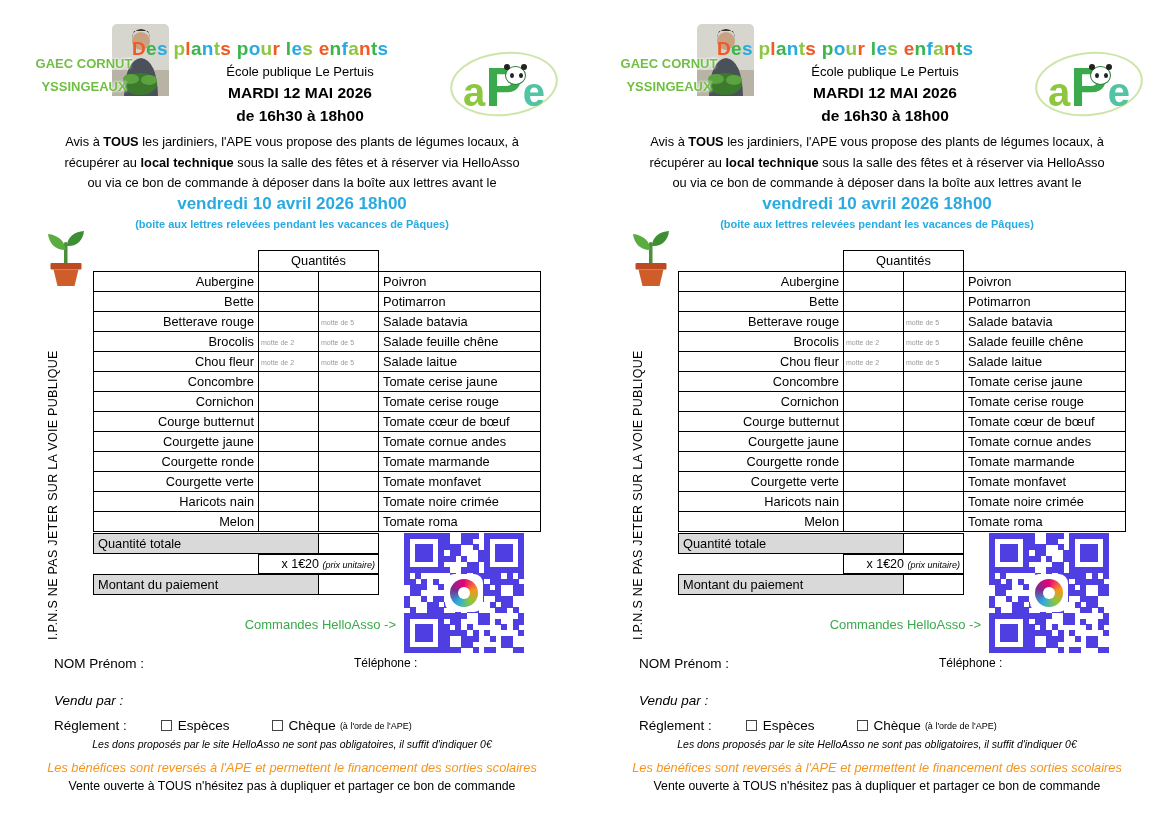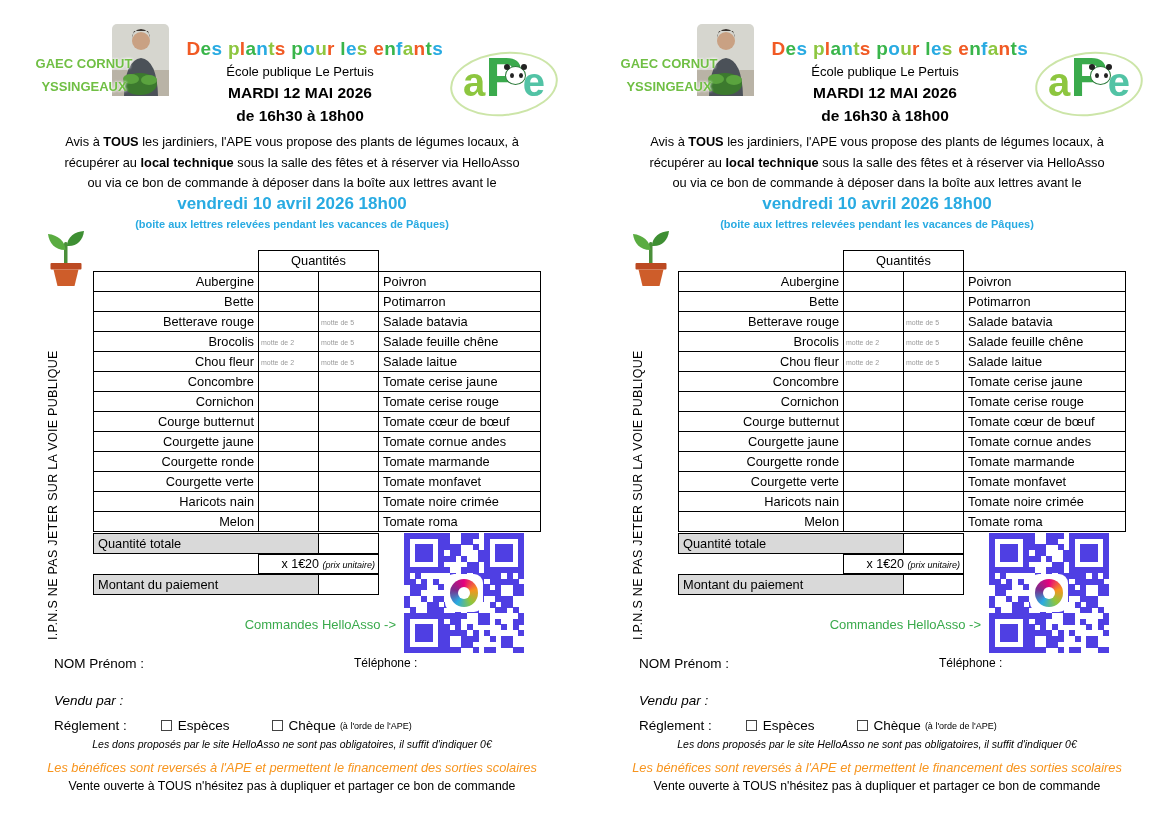--- a/index.html
+++ b/index.html
@@ -7,28 +7,28 @@
               font-family:"Liberation Sans", sans-serif; color:#000; }
   #page { display:flex; width:1102px; height:827px; }
   .panel { position:relative; width:584px; height:827px; flex:0 0 584px; }
   .panel:last-child { margin-left:1px; }
   .inner { position:absolute; inset:0; }
 
   .photo { position:absolute; left:112px; top:24px; width:57px; height:72px; }
   .farm { position:absolute; left:16px; top:52px; width:136px; text-align:center;
           font-size:13px; font-weight:bold; color:var(--farm-green); line-height:23px;
           text-shadow:0 0 3px #fff, 0 0 3px #fff; }
-  .title { position:absolute; left:123px; top:38px; width:320px; text-align:right;
+  .title { position:absolute; left:132px; top:38px; width:320px; text-align:left;
            font-size:19px; font-weight:bold; letter-spacing:.3px; }
   .school { position:absolute; left:140px; top:64px; width:320px; text-align:center; font-size:13px; }
   .date { position:absolute; left:140px; top:84px; width:320px; text-align:center; font-size:15.5px; font-weight:bold; }
   .time { position:absolute; left:140px; top:107px; width:320px; text-align:center; font-size:15.5px; font-weight:bold; }
 
   .ape { position:absolute; left:448px; top:46px; width:112px; height:74px;
-         font-weight:bold; line-height:62px; text-align:center; }
+         font-weight:bold; line-height:82px; text-align:center; }
   .ape::before { content:''; position:absolute; left:2px; top:6px; right:2px; bottom:4px;
                  border:2px solid rgba(141,198,63,.45); border-radius:50%; transform:rotate(-6deg); }
   .ape-a { font-size:40px; color:var(--ape-light-green); }
   .ape-p { font-size:56px; color:var(--accent-green); }
   .ape-e { font-size:40px; color:var(--ape-teal); }
   .panda { position:absolute; left:57px; top:20px; width:21px; height:19px;
            background:#fff; border:1.5px solid #2c7a3a; border-radius:50%; }
   .panda::before { content:''; position:absolute; left:4px; top:6px; width:4px; height:5px;
                    background:#222; border-radius:50%; box-shadow:9px 0 0 #222; }
   .panda::after { content:''; position:absolute; left:-2px; top:-3px; width:6px; height:6px;

